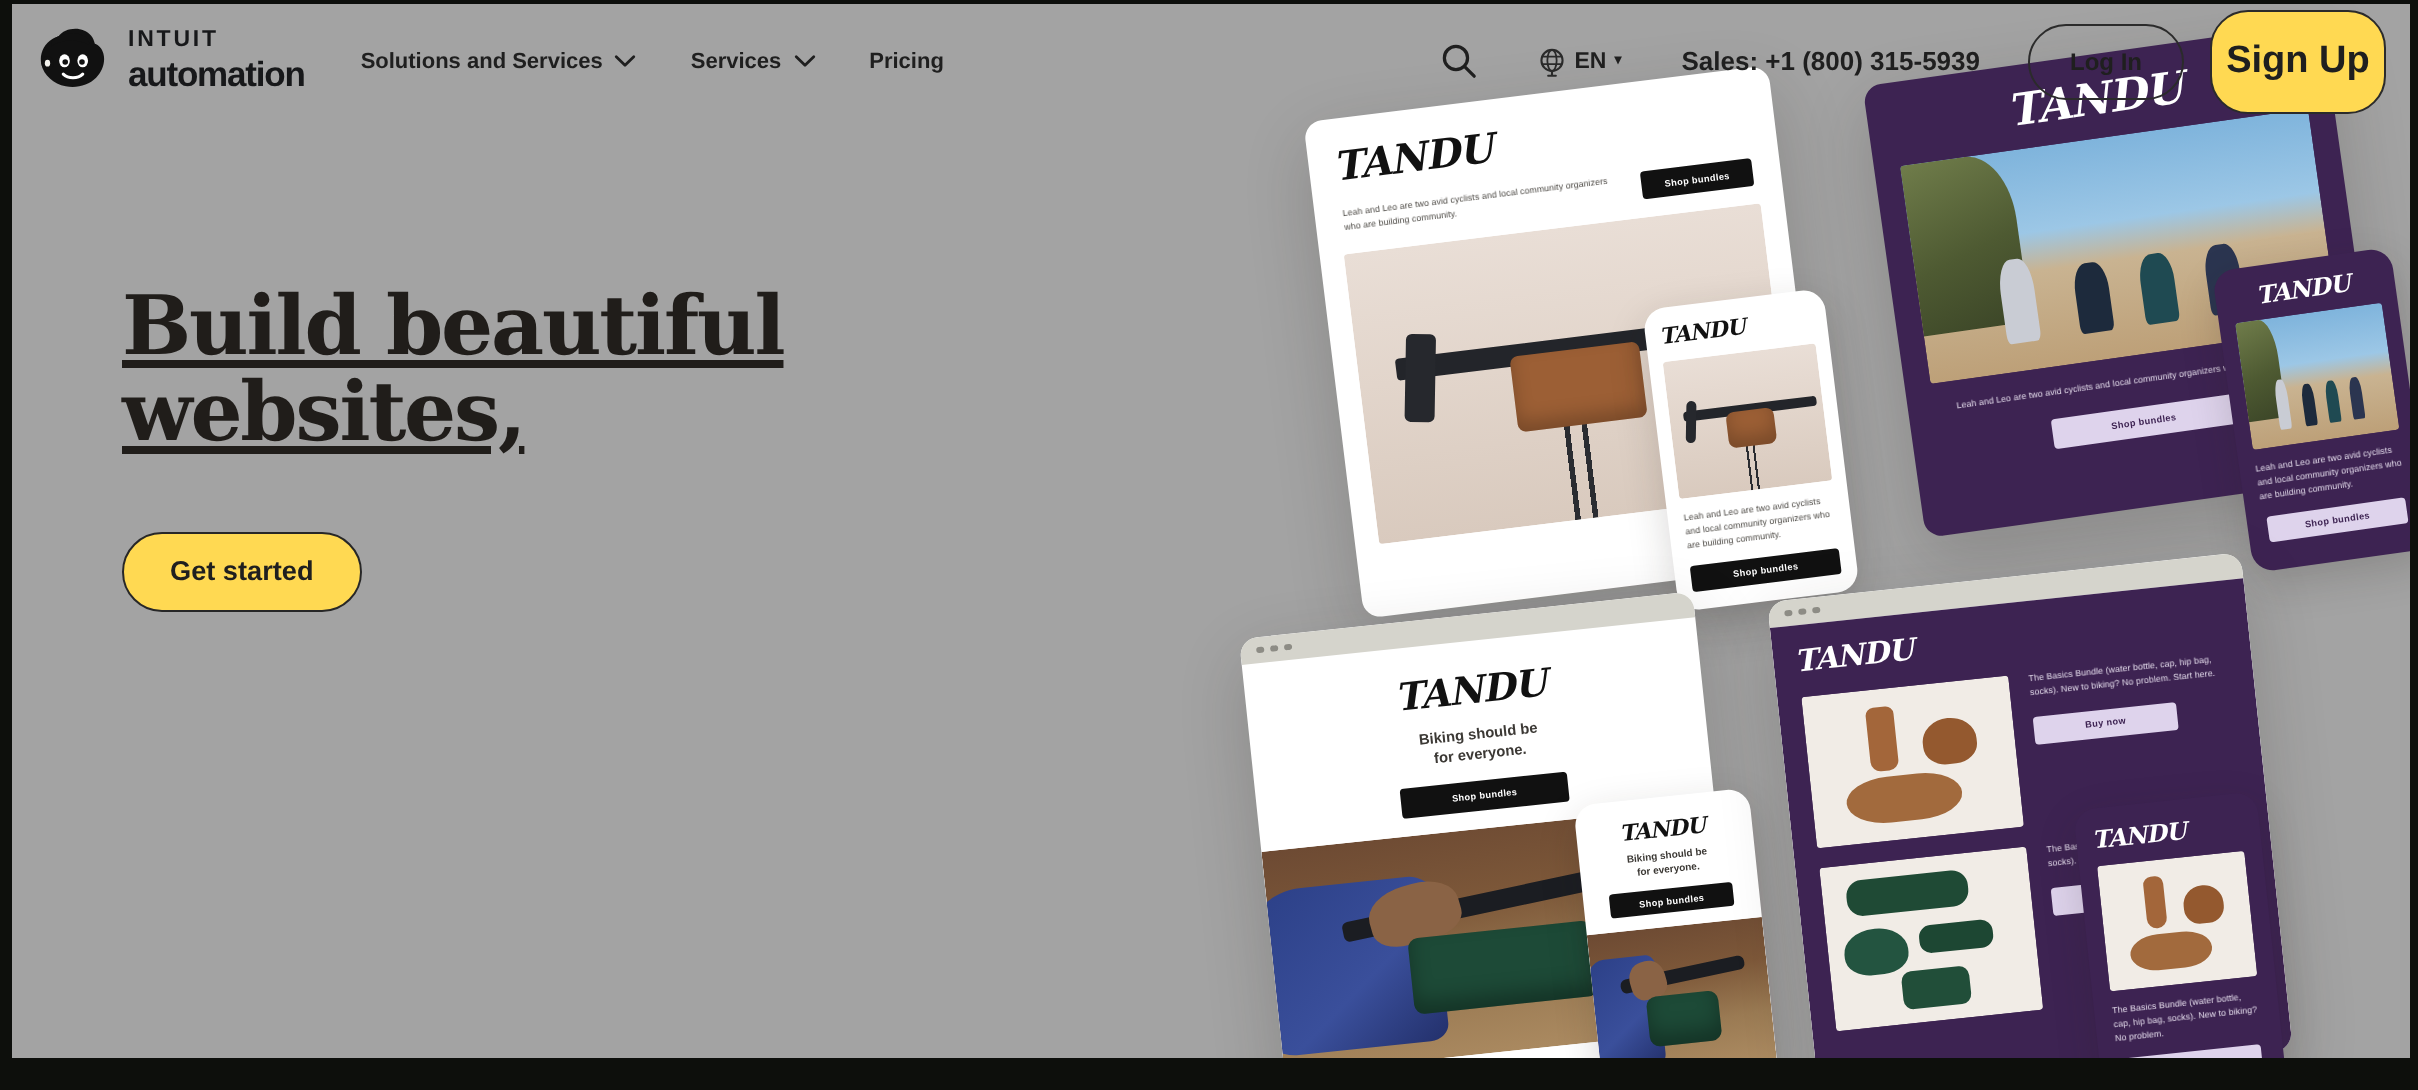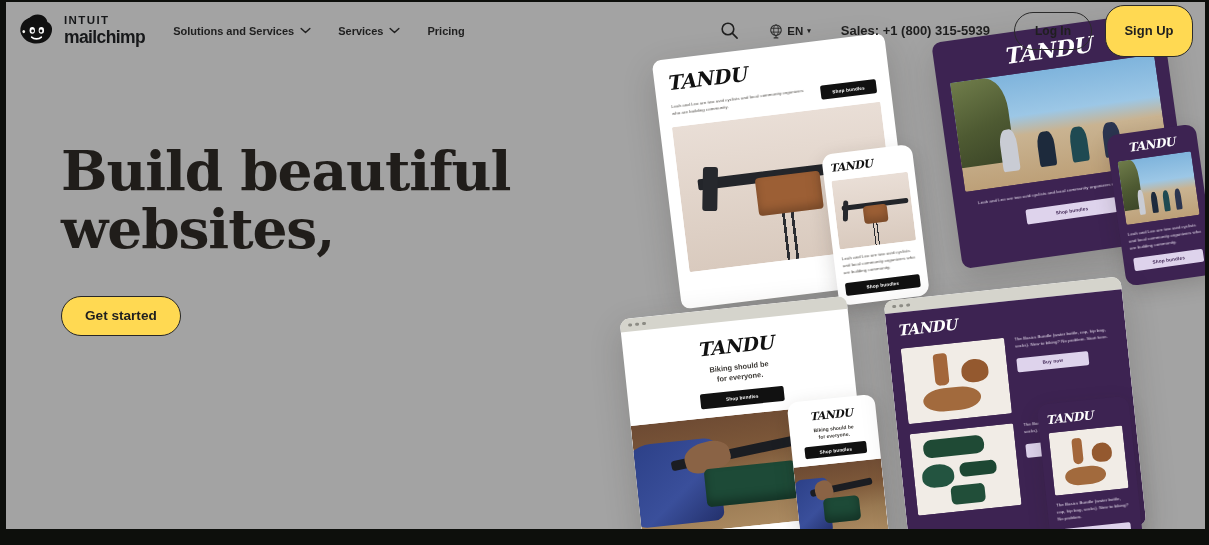--- a/index.html
+++ b/index.html
@@ -70,35 +70,35 @@
   .btn-login {
     width:78px; height:38px; border-radius:19px;
     border:1.3px solid #2b2b2b; background:transparent;
     font-size:12px; font-weight:700; color:#1f1f1f;
     display:flex; align-items:center; justify-content:center;
     cursor:pointer; margin-right:13px;
   }
   .btn-signup {
     width:88px; height:52px; border-radius:19px;
     border:1.3px solid #2b2b2b; background:#ffd952;
-    font-size:13px; font-weight:700; color:#1f1f1f;
+    font-size:19px; font-weight:700; color:#1f1f1f;
     display:flex; align-items:center; justify-content:center;
     cursor:pointer;
   }
 
   
   .hero-left { position:absolute; left:55px; top:140px; width:500px; z-index:20; }
   .eyebrow {
     font-size:11.6px; font-weight:700; letter-spacing:1.25px;
     color:#2a2724; text-transform:uppercase; margin-bottom:11px;
   }
   .hero-title {
     font-family:"DejaVu Serif", serif;
-    font-size:55px; font-weight:700; line-height:1.06;
-    color:#201d1a; letter-spacing:-1.1px; max-width:470px;
+    font-size:41px; font-weight:700; line-height:1.06;
+    color:#201d1a; letter-spacing:-1.1px; max-width:470px;text-decoration:underline;
   }
   .hero-sub {
     margin-top:22px; max-width:470px;
     font-size:19.5px; line-height:1.47; color:#3a3733; font-weight:400;
   }
   .btn-get {
     margin-top:37px; display:inline-flex; align-items:center; justify-content:center;
     height:40px; padding:0 23px; border-radius:21px;
     background:#ffd952; border:1.5px solid #272727;
     font-size:13.6px; font-weight:700; color:#1f1f1f; cursor:pointer;
@@ -258,21 +258,21 @@
         <ellipse cx="38" cy="27" rx="4.4" ry="5.4" fill="#fff"></ellipse>
         <circle cx="23.6" cy="28" r="2.3" fill="#111"></circle>
         <circle cx="37.4" cy="28" r="2.3" fill="#111"></circle>
         <path d="M22 38c4 4 12 4 16 0" stroke="#fff" stroke-width="2.6" fill="none" stroke-linecap="round"></path>
         <ellipse cx="9" cy="29" rx="5" ry="6" fill="#111"></ellipse>
         <ellipse cx="9" cy="29" rx="2.2" ry="2.8" fill="#f4f3ee"></ellipse>
         <path fill="#111" d="M12 11c6-7 20-9 28-4 3 2 4 5 3 7-9-5-22-5-31 1z"></path>
       </svg>
       <div class="wordmark">
         <span class="wm-intuit">INTUIT</span>
-        <span class="wm-mailchimp">mailchimp</span>
+        <span class="wm-mailchimp">automation</span>
       </div>
     </div>
 
     <nav class="nav">
       <div class="nav-item">
         <span>Solutions and Services</span>
         <svg class="chev" viewBox="0 0 12 8">
           <path d="M1 1.6L6 6.4l5-4.8" stroke="#1f1f1f" stroke-width="1.6" fill="none" stroke-linecap="round" stroke-linejoin="round"></path>
         </svg>
       </div>

